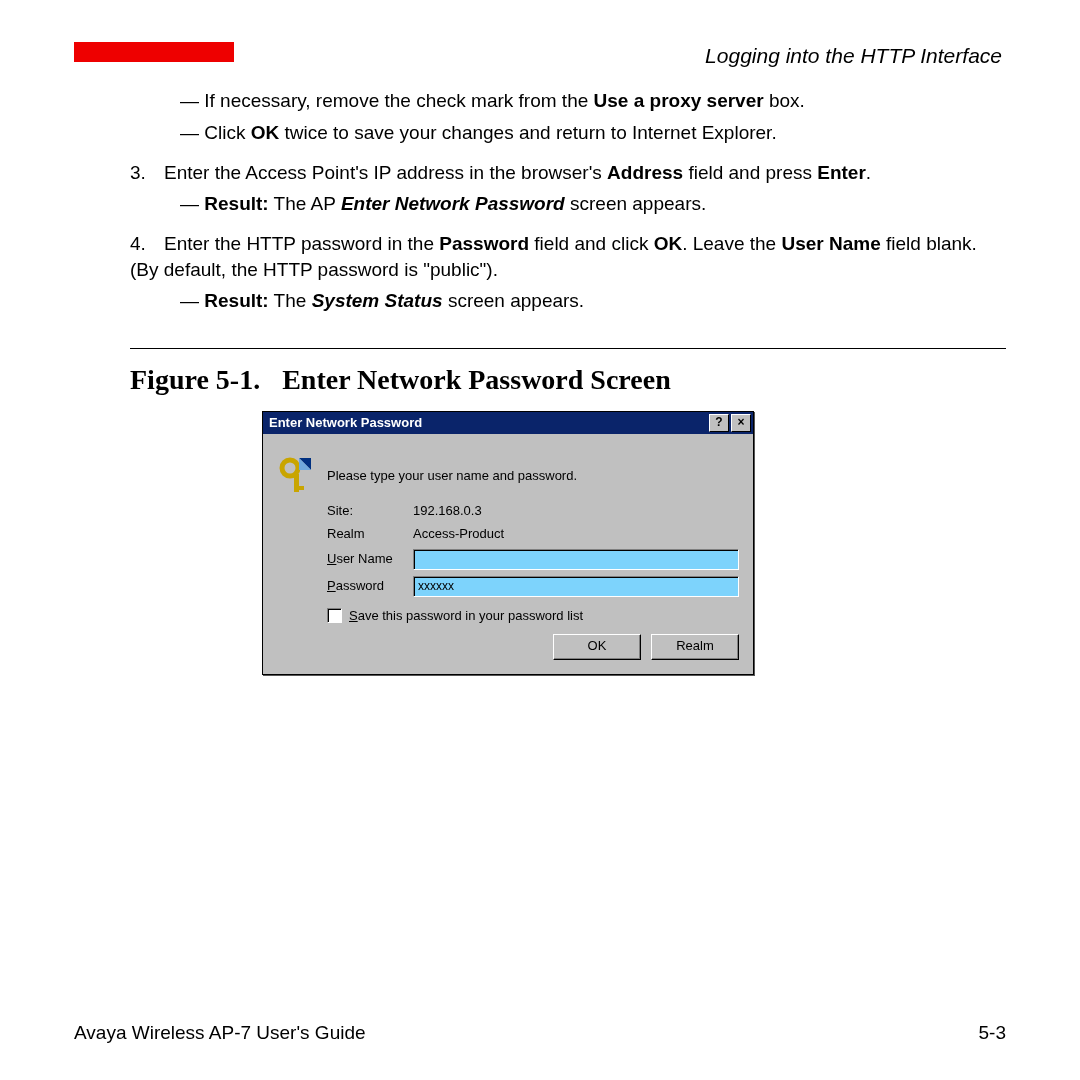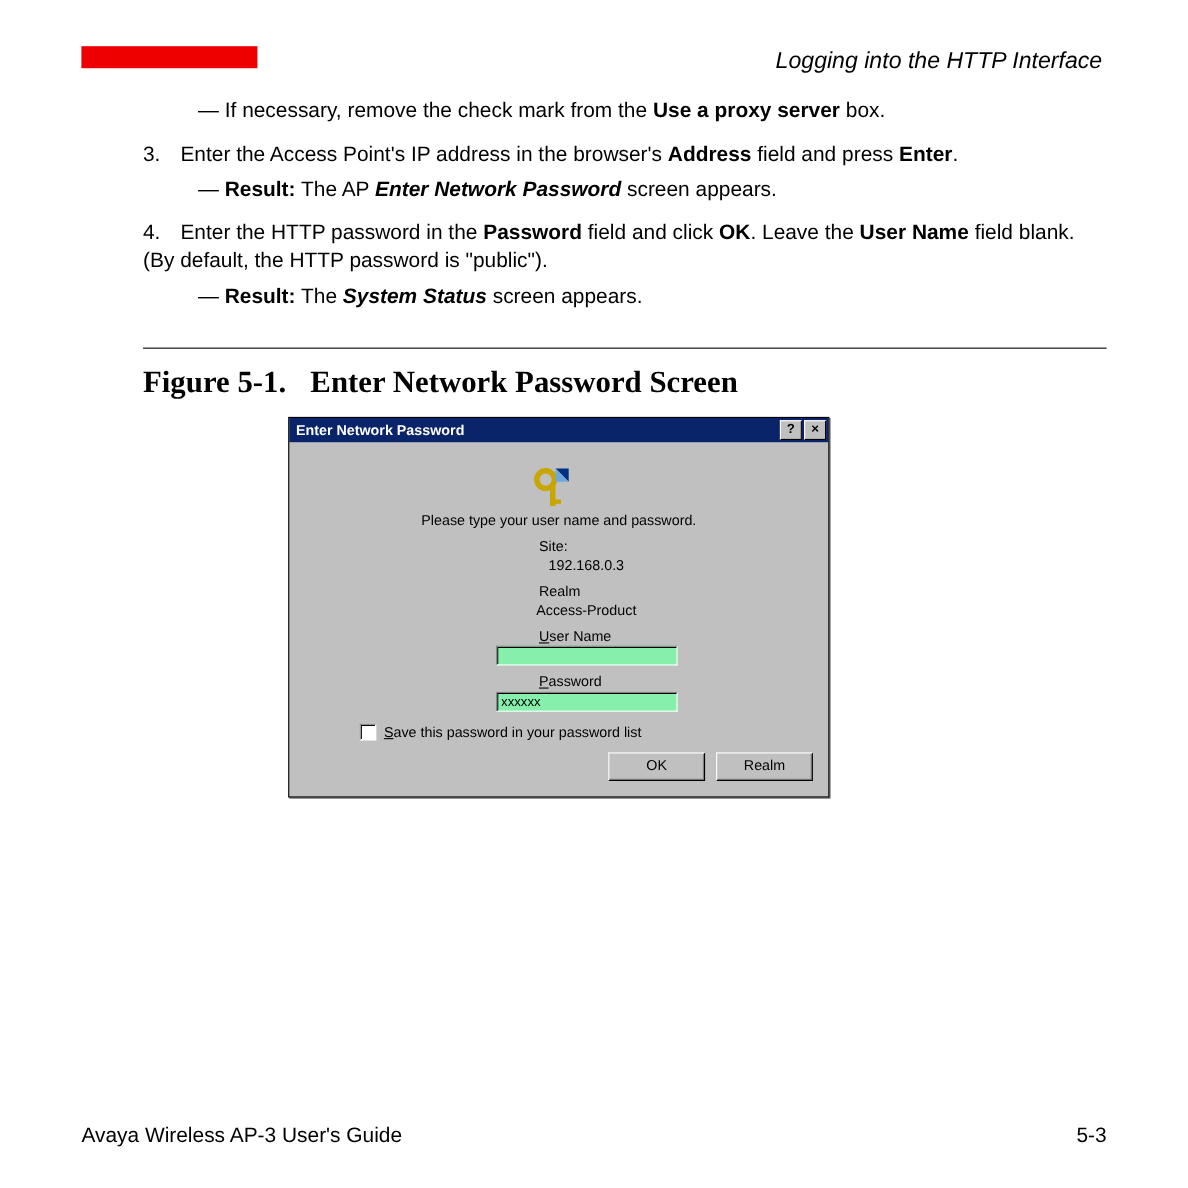--- a/index.html
+++ b/index.html
@@ -96,38 +96,37 @@
     font-weight:bold;
     font-family:Arial;
   }
   .dlg-body{
     padding:16px 14px 14px 14px;
   }
   .dlg-row{
     display:flex;
     align-items:center;
     margin:6px 0;
-    flex-direction:column;
   }
   .key-icon{
     width:36px;height:40px;
     margin-right:14px;
     position:relative;
   }
   .key-icon svg{width:36px;height:40px;}
   .lbl{
     width:86px;
   }
   .static-val{
     color:#000000;
   }
   .field{
     flex:1;
     height:21px;
-    background:#86efac;
+    background:#7dd3fc;
     border-top:1px solid #808080;border-left:1px solid #808080;
     border-right:1px solid #fff;border-bottom:1px solid #fff;
     box-shadow:inset 1px 1px 0 #000;
     font-family:Tahoma,Arial;
     font-size:12px;
     padding:1px 4px;
     box-sizing:border-box;
   }
   .chk-row{
     margin:10px 0 10px 50px;
@@ -177,20 +176,23 @@
 
 <div class="page">
   <div class="header">
     <div class="badge"></div>
     <div class="header-title">Logging into the HTTP Interface</div>
   </div>
 
   <div class="content">
     <div class="bullet">
       <span>— If necessary, remove the check mark from the </span><b>Use a proxy server</b><span> box.</span>
+    </div>
+    <div class="bullet">
+      <span>— Click </span><b>OK</b><span> twice to save your changes and return to Internet Explorer.</span>
     </div>
 
     <div class="listitem">
       <span class="num">3.</span><span>Enter the Access Point's IP address in the browser's </span><b>Address</b><span> field and press </span><b>Enter</b><span>.</span>
     </div>
     <div class="bullet">
       <span>— </span><b>Result:</b><span> The AP </span><b><i>Enter Network Password</i></b><span> screen appears.</span>
     </div>
 
     <div class="listitem">
@@ -249,16 +251,16 @@
         </div>
         <div class="btn-row">
           <div class="win-btn">OK</div>
           <div class="win-btn">Realm</div>
         </div>
       </div>
     </div>
   </div>
 
   <div class="footer">
-    <span>Avaya Wireless AP-3 User's Guide</span>
+    <span>Avaya Wireless AP-7 User's Guide</span>
     <span>5-3</span>
   </div>
 </div>
 
 </body></html>

